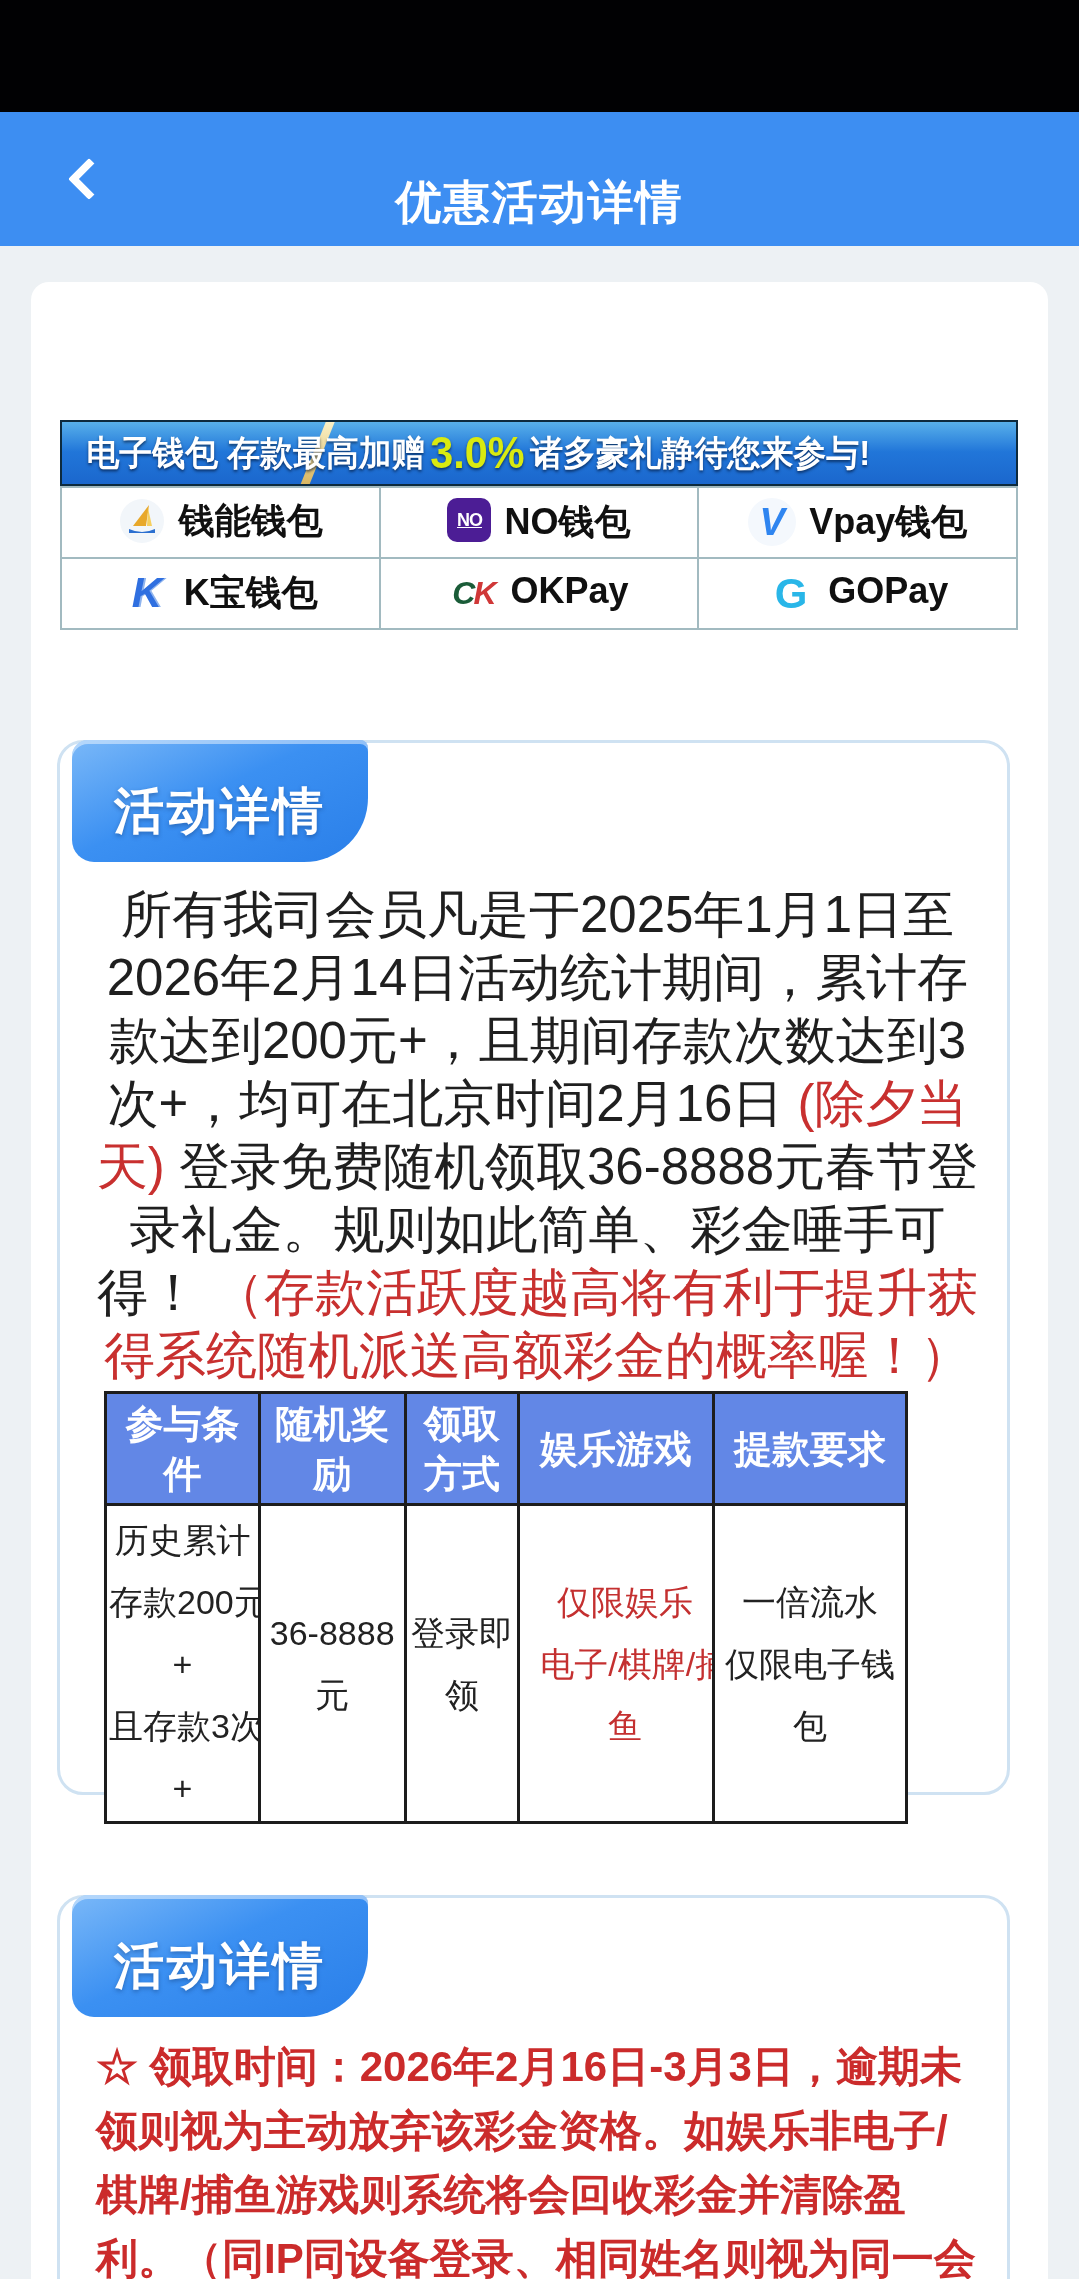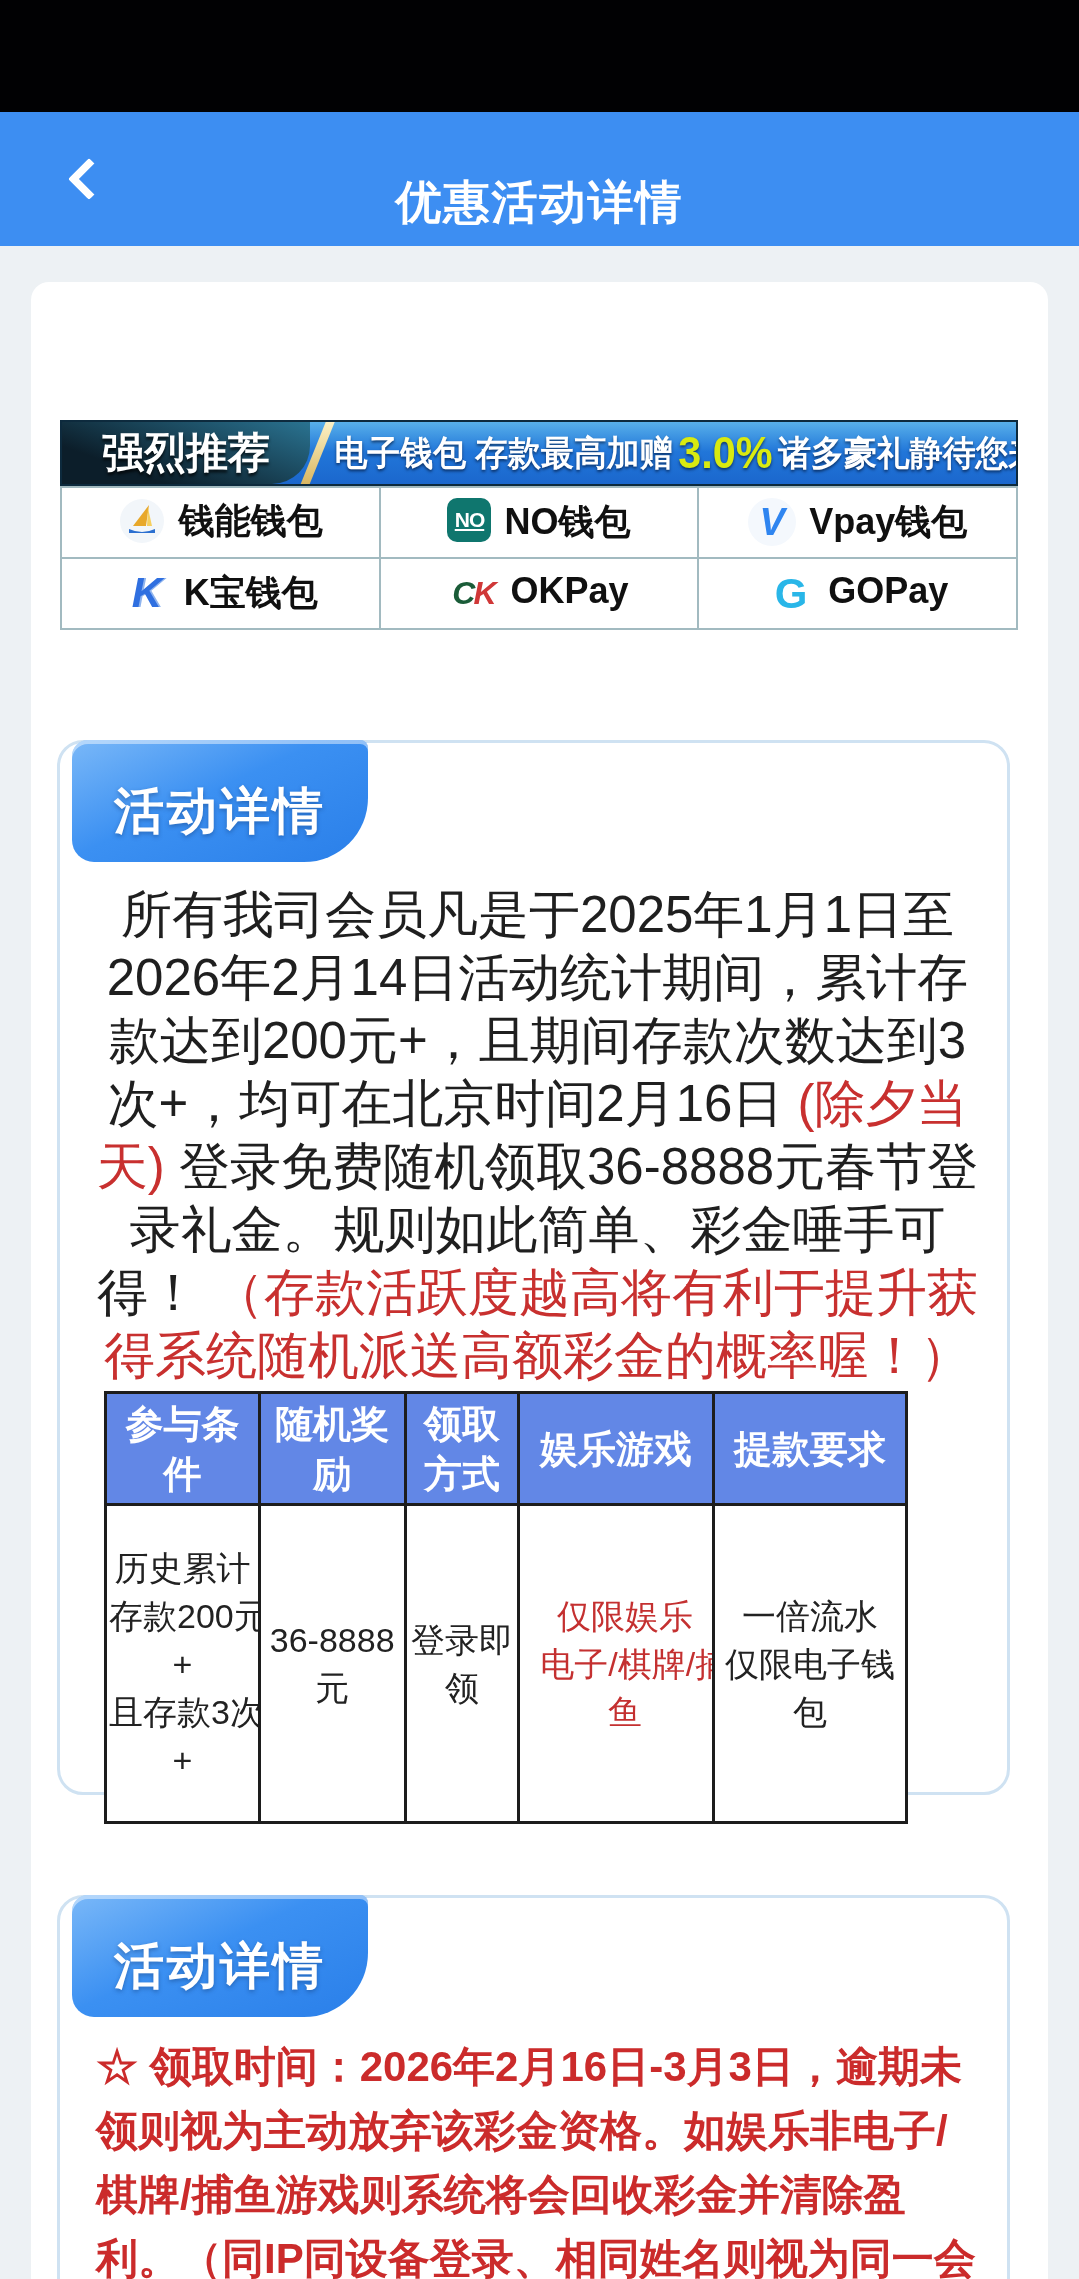--- a/index.html
+++ b/index.html
@@ -73,22 +73,22 @@
     border-collapse:collapse; background:#fff;
   }
   .wallet-table td {
     width:33.33%; height:71px; border:2px solid #a2bac0;
     text-align:center; vertical-align:middle; cursor:pointer;
   }
   .wallet-cell-inner { display:inline-flex; align-items:flex-start; gap:13px; }
   .wallet-label { font-size:36px; font-weight:bold; color:#101010; }
   .w-icon { display:inline-flex; align-items:center; justify-content:center; width:48px; height:48px; flex:none; }
   .icon-no {
-    width:44px; height:44px; border-radius:10px; background:#0f766e;
-    color:#fff; font-size:21px; font-weight:bold; letter-spacing:-1px;
+    width:44px; height:44px; border-radius:10px; background:#4c1d95;
+    color:#fff; font-size:18px; font-weight:bold; letter-spacing:-1px;
     display:inline-flex; align-items:center; justify-content:center;text-decoration:underline;
   }
   .icon-v {
     width:48px; height:48px; border-radius:50%; background:#f4f8fd;
     color:#2f85f0; font-size:38px; font-weight:bold; font-style:italic;
     display:inline-flex; align-items:center; justify-content:center;
   }
   .icon-k {
     color:#2f6fe0; font-size:42px; font-weight:bold; font-style:italic;
     text-shadow:2px 0 0 #8fb4ee;
@@ -128,21 +128,21 @@
   }
   .details-table th, .details-table td {
     border:3px solid #1d1d1d; text-align:center; vertical-align:middle; overflow:hidden;
   }
   .details-table th {
     background:#6287e6; color:#ffffff; font-size:38px; font-weight:bold;
     height:112px; padding:2px 4px; line-height:50px;
   }
   .details-table td {
     background:#fff; color:#222; font-size:34px; height:318px;
-    white-space:pre; line-height:48px; padding:2px 2px;
+    white-space:pre; line-height:62px; padding:2px 2px;
   }
   .details-table td.games-cell { color:#c43030;padding-left:20px; }
   
   .rules-text {
     position:absolute; left:36px; right:26px; top:137px;
     color:#cb2b2b; font-size:42px; font-weight:bold; line-height:64px;
   }
 </style>
 </head>
 <body>
@@ -153,23 +153,20 @@
   <div class="back-btn">
     <span class="chevron-left"></span>
   </div>
   <span class="nav-title">优惠活动详情</span>
 </div>
 
 <div class="container">
 
 
   <div class="banner">
-    <div class="banner-badge">
-      <span class="banner-badge-text">强烈推荐</span>
-    </div>
     <div class="banner-divider"></div>
     <div class="banner-main">
       <span class="banner-text">电子钱包 存款最高加赠</span>
       <span class="banner-highlight">3.0%</span>
       <span class="banner-text">诸多豪礼静待您来参与!</span>
     </div>
   </div>
 
   <table class="wallet-table">
     <tbody>

